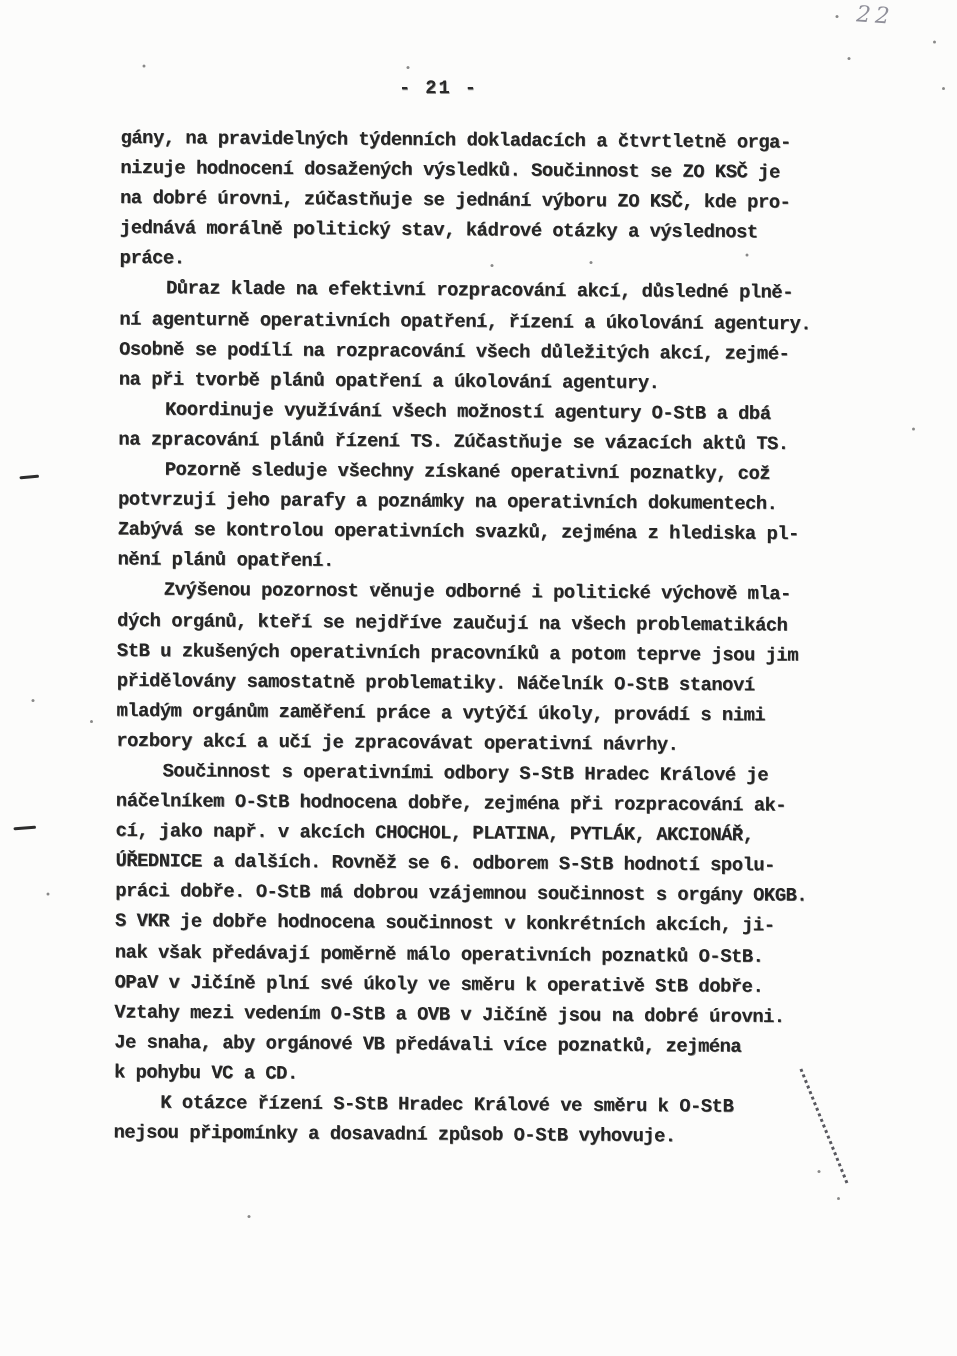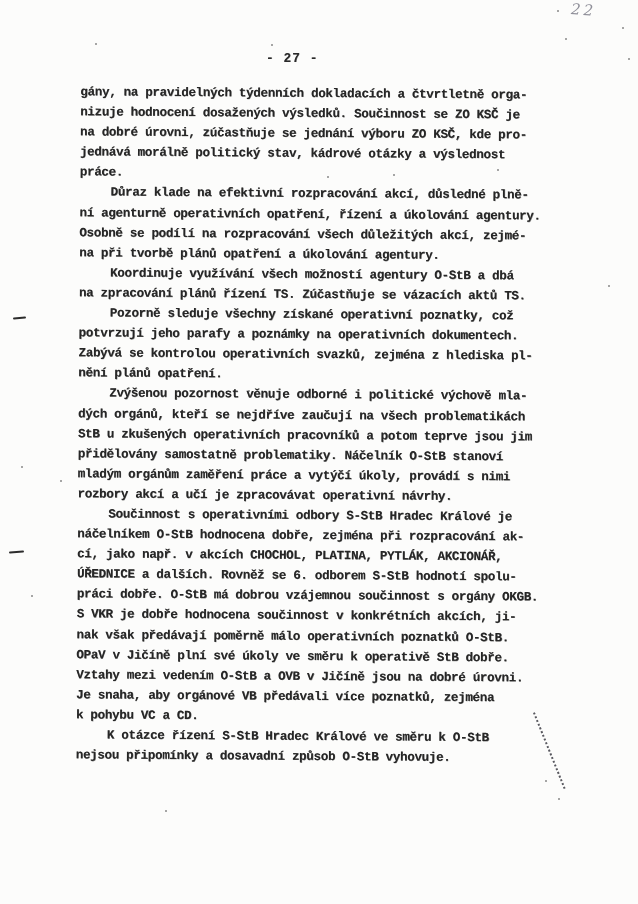--- a/index.html
+++ b/index.html
@@ -81,21 +81,21 @@
     opacity: 0.65;
   }
 </style>
 </head>
 <body>
 
 <div class="page">
 
   <div class="hand-pageno">22</div>
 
-  <div class="pageno">- 27 -</div>
+  <div class="pageno">- 21 -</div>
 
   <div class="body-text">
     <div class="line">gány, na pravidelných týdenních dokladacích a čtvrtletně orga-</div>
     <div class="line">nizuje hodnocení dosažených výsledků. Součinnost se ZO KSČ je</div>
     <div class="line">na dobré úrovni, zúčastňuje se jednání výboru ZO KSČ, kde pro-</div>
     <div class="line">jednává morálně politický stav, kádrové otázky a výslednost</div>
     <div class="line">práce.</div>
     <div class="line indent">Důraz klade na efektivní rozpracování akcí, důsledné plně-</div>
     <div class="line">ní agenturně operativních opatření, řízení a úkolování agentury.</div>
     <div class="line">Osobně se podílí na rozpracování všech důležitých akcí, zejmé-</div>

